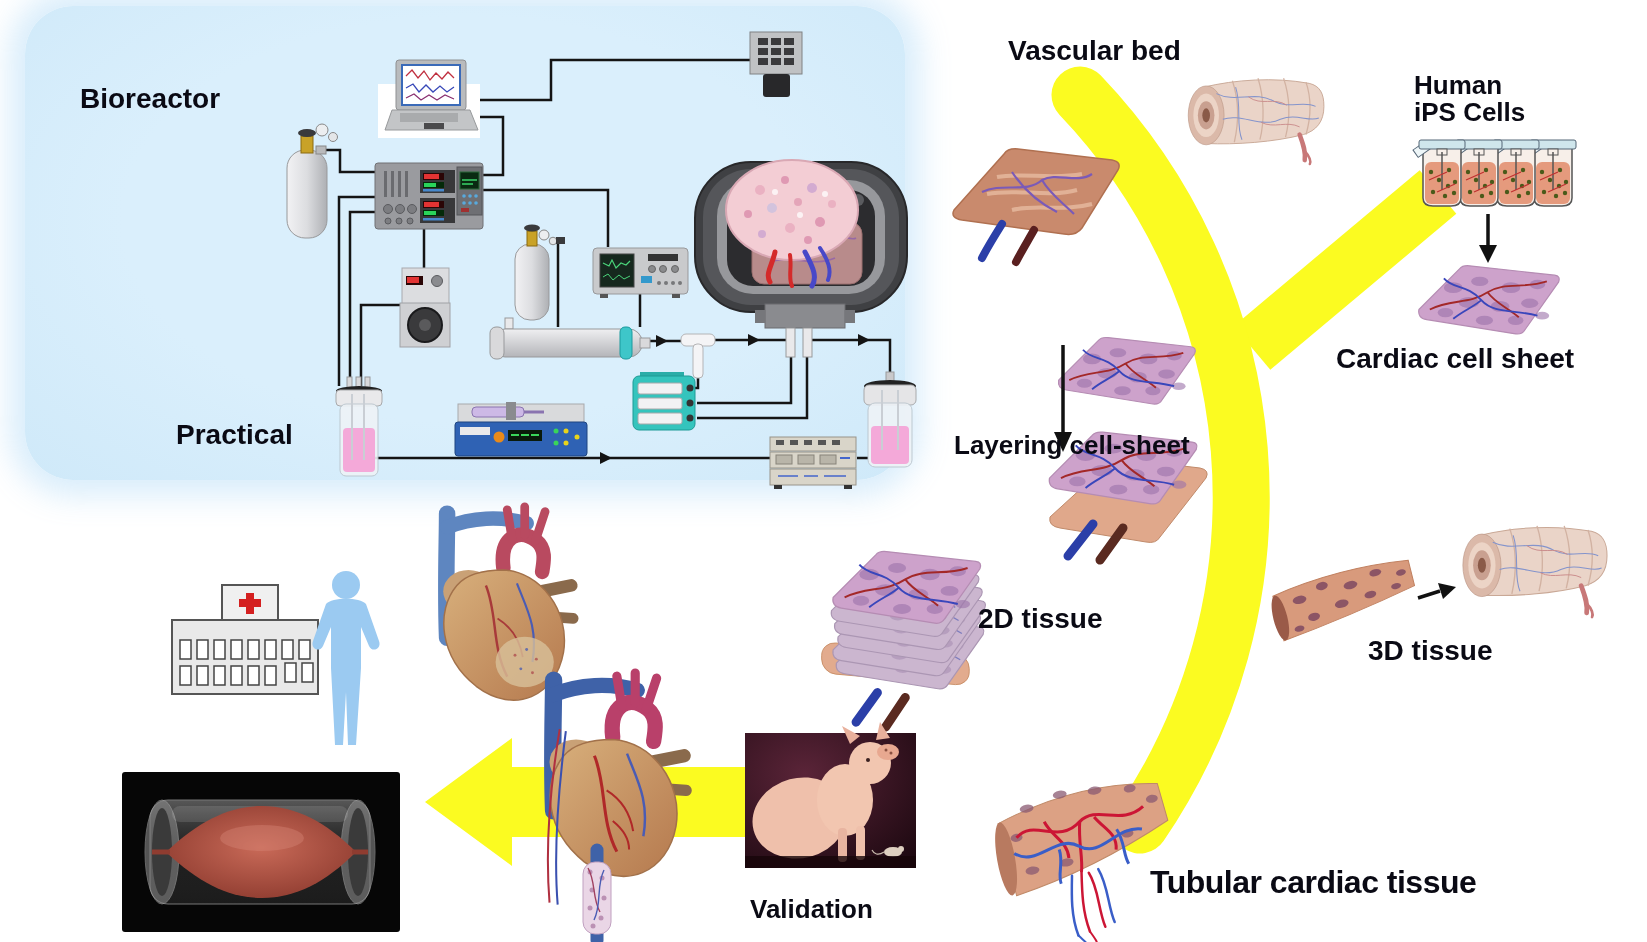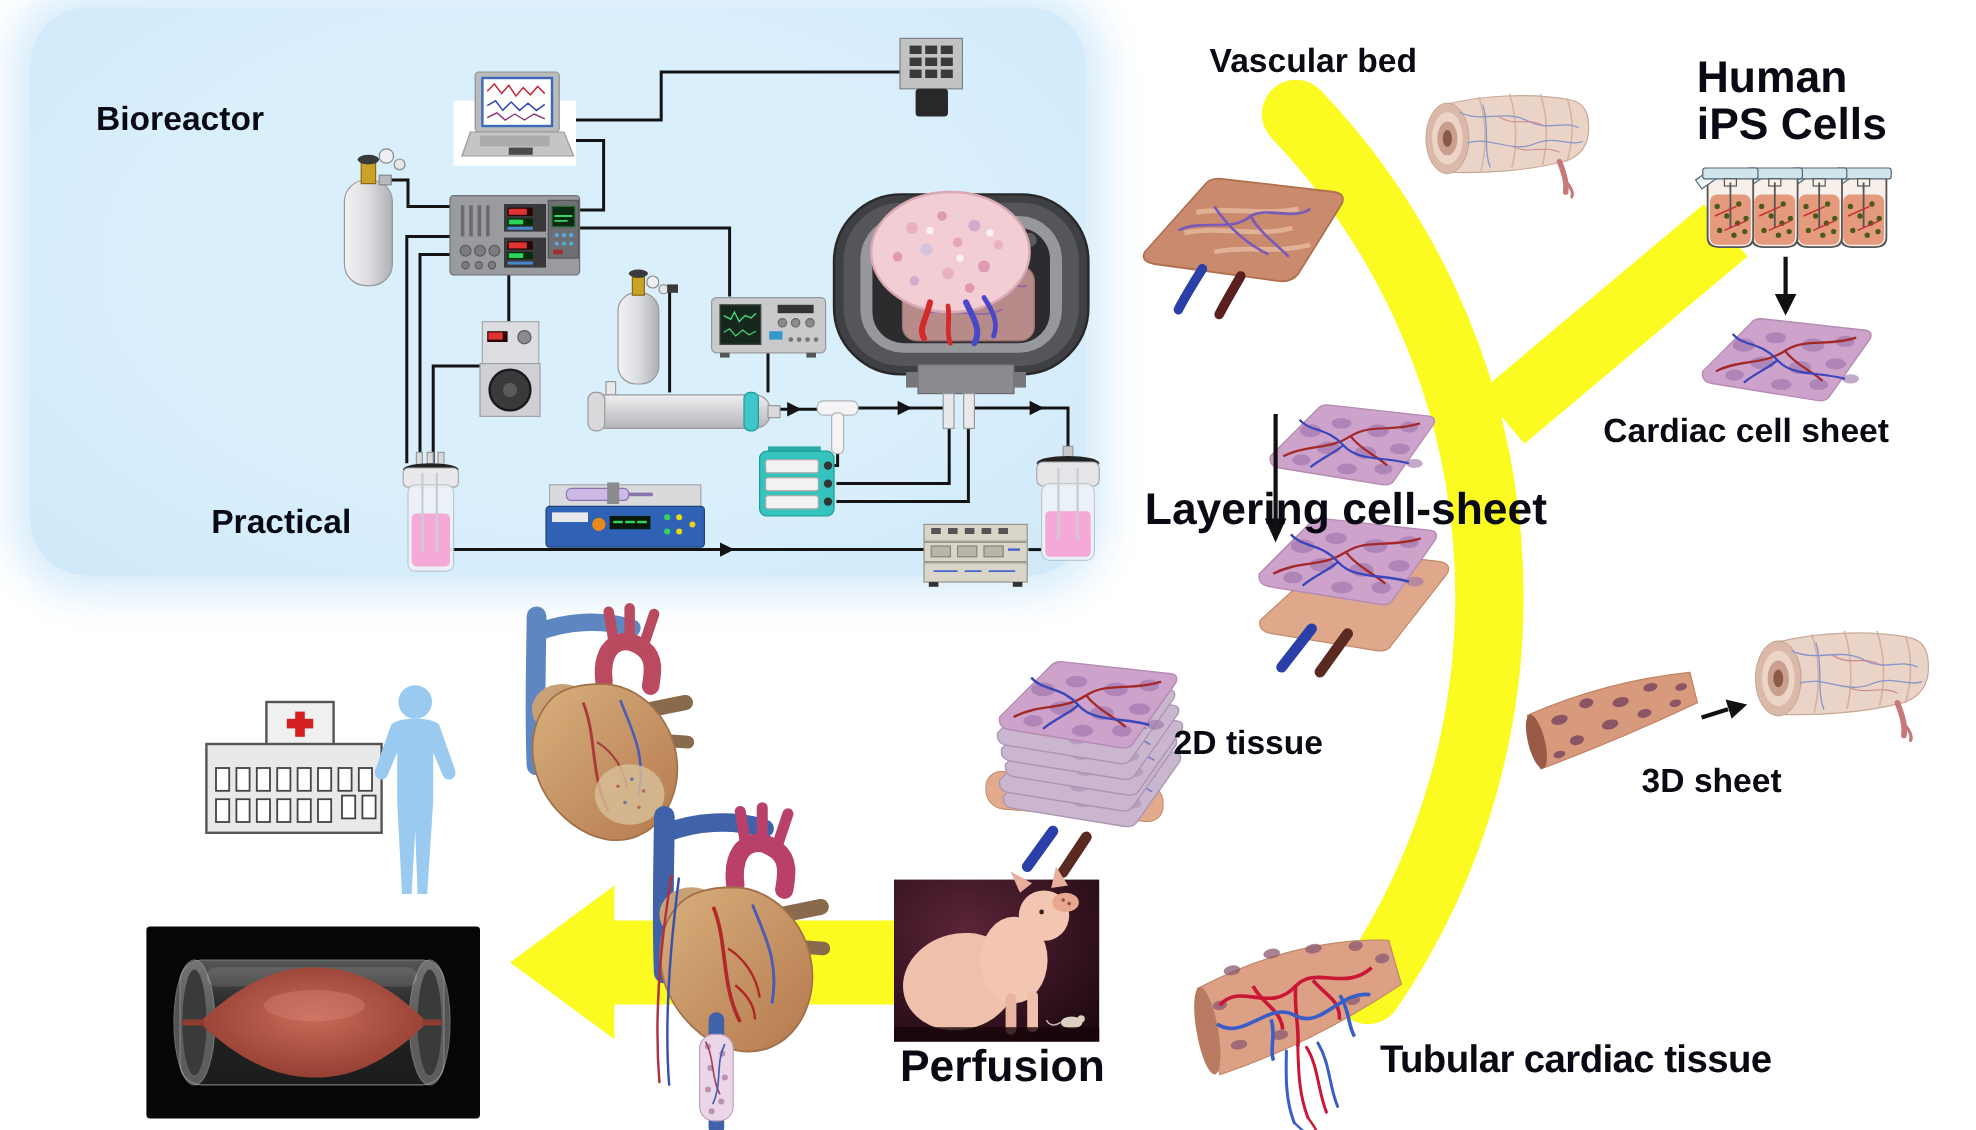--- a/index.html
+++ b/index.html
@@ -3,21 +3,21 @@
 <meta charset="utf-8">
 <style>
   html,body{margin:0;padding:0;background:#ffffff;}
   #canvas{position:relative;width:1647px;height:942px;background:#ffffff;overflow:hidden;
           font-family:"Liberation Sans",sans-serif;}
   #bio-panel{position:absolute;left:25px;top:6px;width:880px;height:474px;border-radius:48px;
              background:radial-gradient(ellipse at 50% 45%, #daeffc 55%, #cfe9f9 100%);
              box-shadow:0 0 30px 16px rgba(210,234,250,0.85);}
   #art{position:absolute;left:0;top:0;width:1647px;height:942px;}
   .lbl{position:absolute;font-weight:bold;color:#0a0a14;white-space:nowrap;line-height:1.05;}
-  .fs30{font-size:28px;text-align:right;} .fs29{font-size:37px;}
+  .fs30{font-size:28px;text-align:right;} .fs29{font-size:26px;margin-top:26px;}
   .fs26{font-size:32px;letter-spacing:-0.5px;}
 </style>
 </head>
 <body>
 
 <div id="canvas">
 
   <div id="bio-panel"></div>
 
   <svg id="art" viewBox="0 0 1647 942">
@@ -660,16 +660,16 @@
   <div class="lbl fs30" style="left:80px;top:84px">Bioreactor</div>
   <div class="lbl fs30" style="left:176px;top:420px">Practical</div>
   <div class="lbl fs30" style="left:1008px;top:36px">Vascular bed</div>
   <div class="lbl fs29" style="left:1414px;top:46px">
     <div>Human</div>
     <div>iPS Cells</div>
   </div>
   <div class="lbl fs29" style="left:954px;top:406px">Layering cell-sheet</div>
   <div class="lbl fs30" style="left:1336px;top:344px">Cardiac cell sheet</div>
   <div class="lbl fs30" style="left:978px;top:604px">2D tissue</div>
-  <div class="lbl fs30" style="left:1368px;top:636px">3D sheet</div>
+  <div class="lbl fs30" style="left:1368px;top:636px">3D tissue</div>
   <div class="lbl fs26" style="left:1150px;top:866px">Tubular cardiac tissue</div>
-  <div class="lbl fs29" style="left:750px;top:870px">Perfusion</div>
+  <div class="lbl fs29" style="left:750px;top:870px">Validation</div>
 </div>
 
 </body></html>

